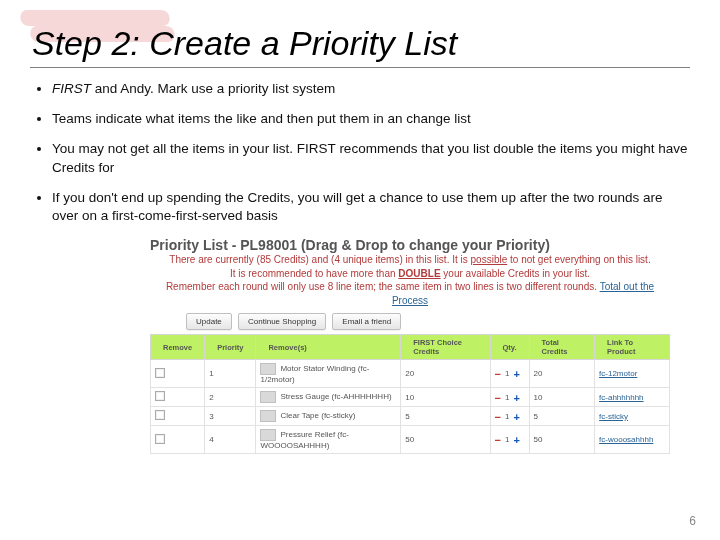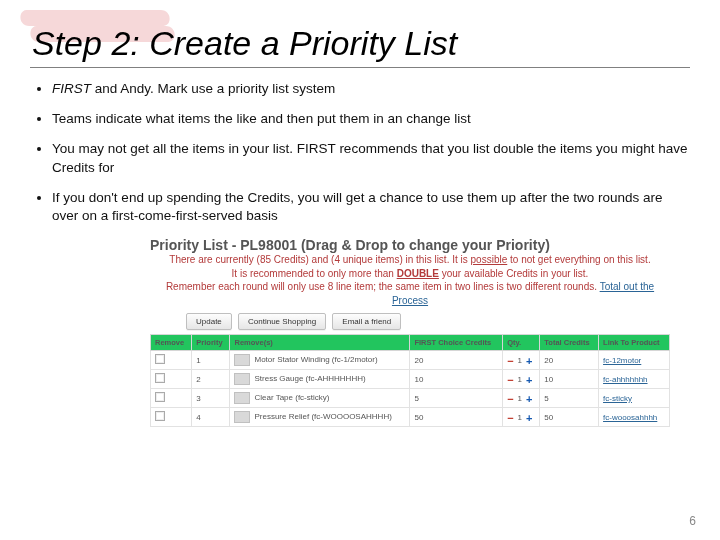--- a/index.html
+++ b/index.html
@@ -107,25 +107,25 @@
     margin-right: 4px;
     box-shadow: 0 1px 0 rgba(0,0,0,0.05);
   }
   table.plist {
     width: 100%;
     border-collapse: collapse;
     font-size: 8px;
     color: #555;
   }
   table.plist th {
-    background: #22c55e;
+    background: #bef264;
     border: 1px solid #d6d6d6;
     font-weight: bold;
     font-size: 7.5px;
-    padding: 3px 4px;
+    padding: 3px 12px;
     text-align: left;
   }
   table.plist td {
     border: 1px solid #e2e2e2;
     padding: 3px 4px;
     vertical-align: middle;
   }
   .cb {
     display: inline-block;
     width: 8px; height: 8px;
@@ -176,21 +176,21 @@
     <li>
       <span class="bp-rest">If you don't end up spending the Credits, you will get a chance to use them up after the two rounds are over on a first-come-first-served basis</span>
     </li>
   </ul>
 
   <div class="shot">
     <div class="shot-header">Priority List - PL98001 (Drag &amp; Drop to change your Priority)</div>
 
     <div class="shot-warn">
       <span>There are currently (85 Credits) and (4 unique items) in this list. It is </span><span style="text-decoration:underline">possible</span><span> to not get everything on this list.</span><br>
-      <span>It is recommended to only more than </span><span class="dbl">DOUBLE</span><span> your available Credits in your list.</span><br>
+      <span>It is recommended to have more than </span><span class="dbl">DOUBLE</span><span> your available Credits in your list.</span><br>
       <span>Remember each round will only use 8 line item; the same item in two lines is two different rounds. </span><span class="linkish">Total out the Process</span>
     </div>
 
     <div class="btn-row">
       <span class="btn">Update</span>
       <span class="btn">Continue Shopping</span>
       <span class="btn">Email a friend</span>
     </div>
 
     <table class="plist">

